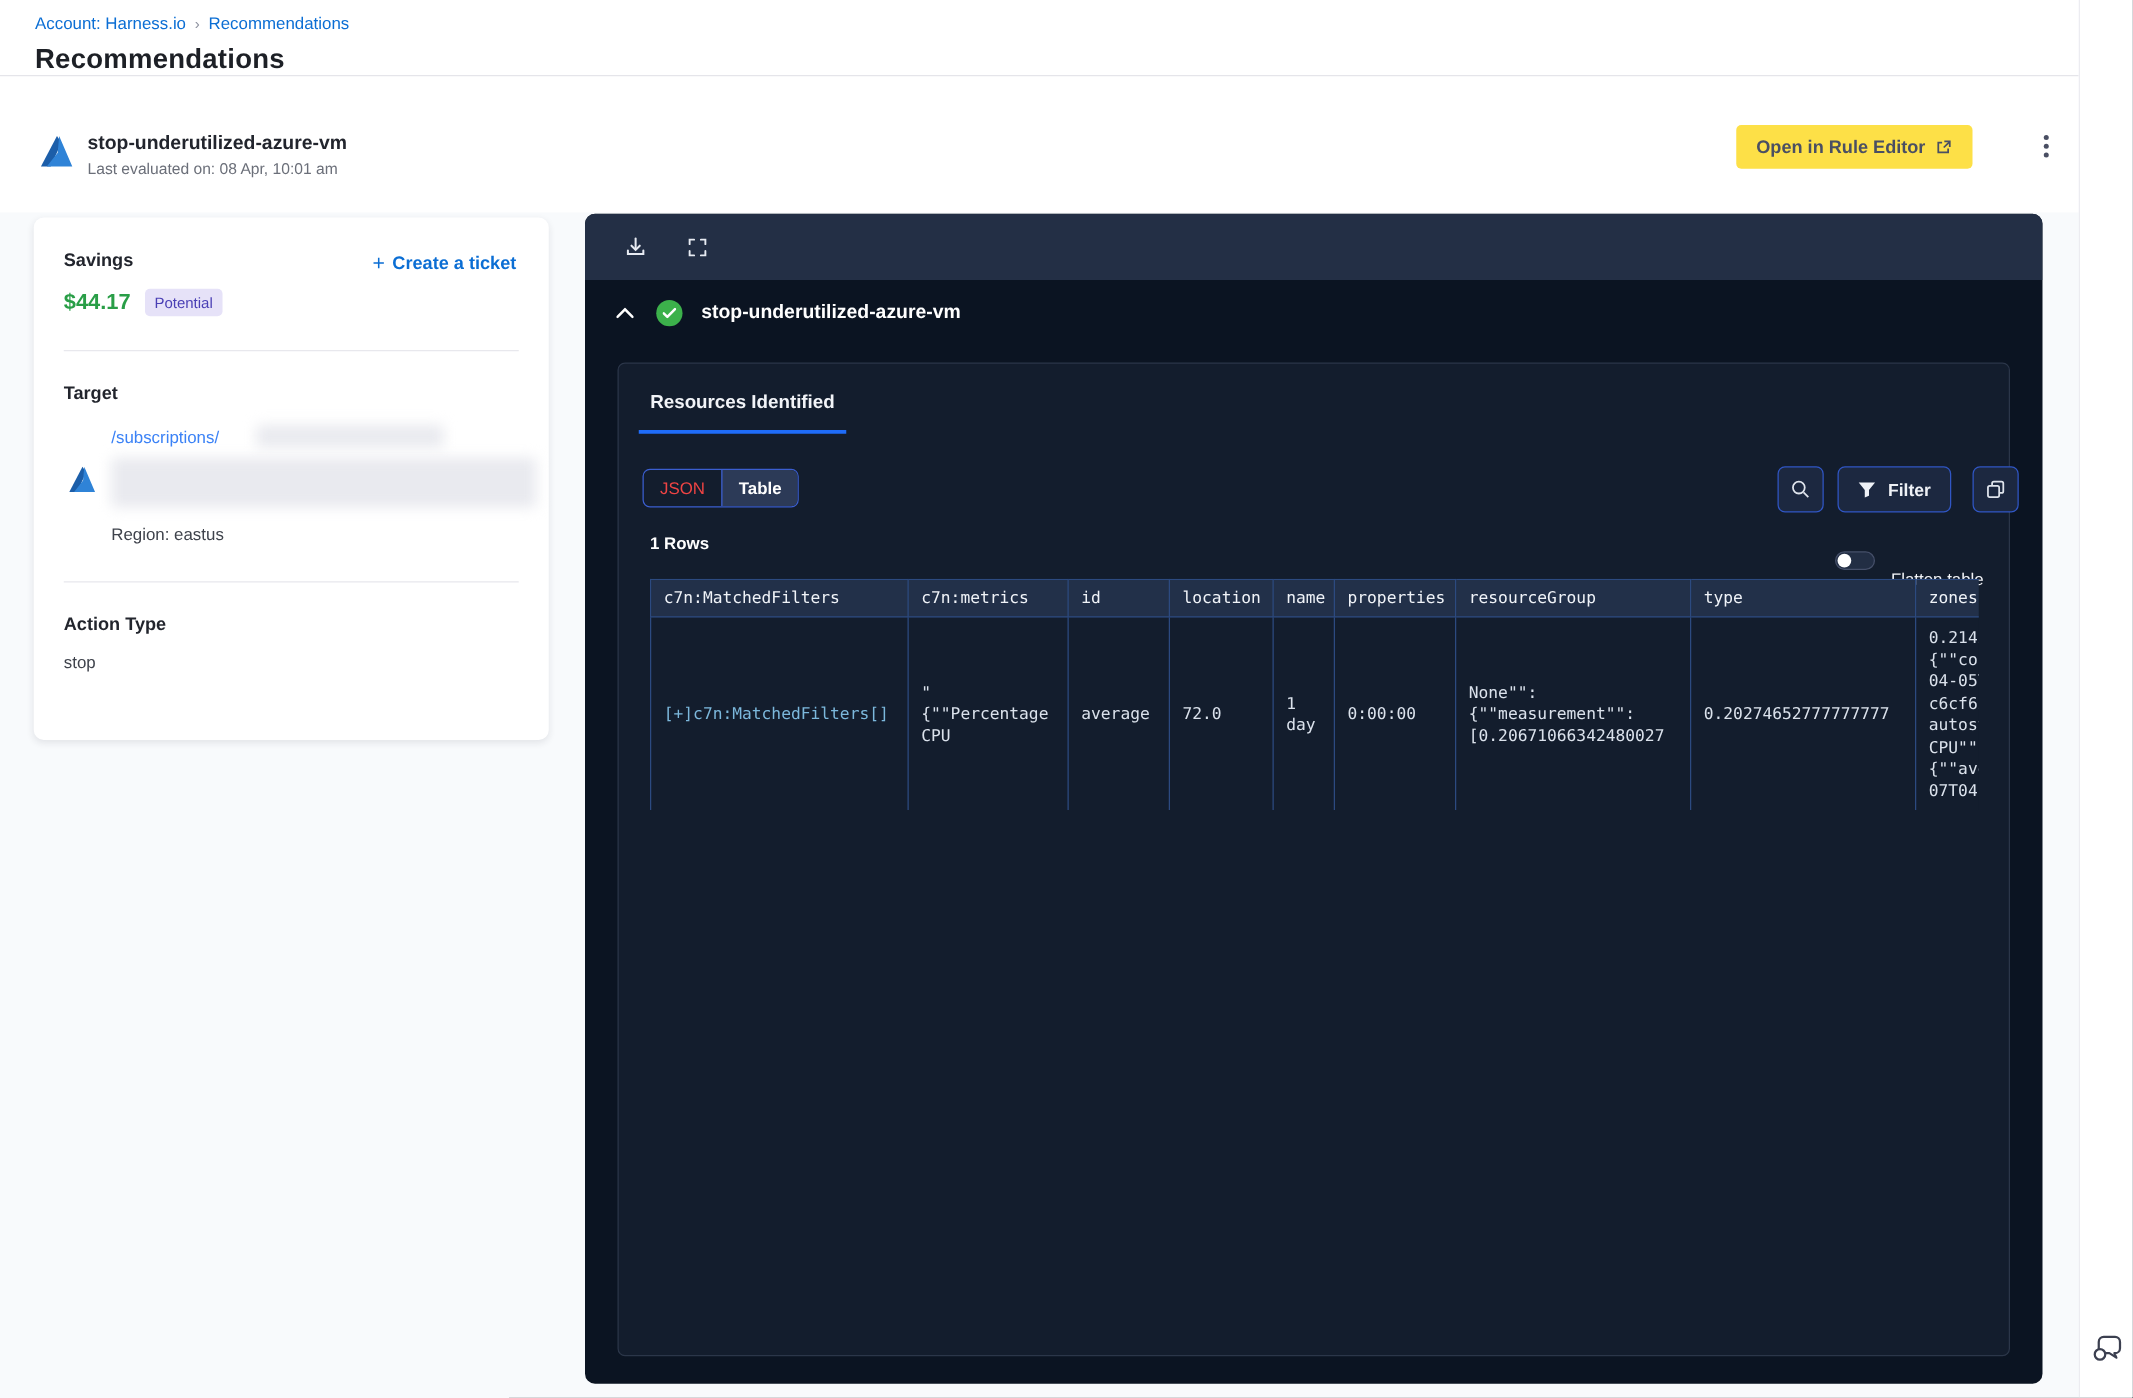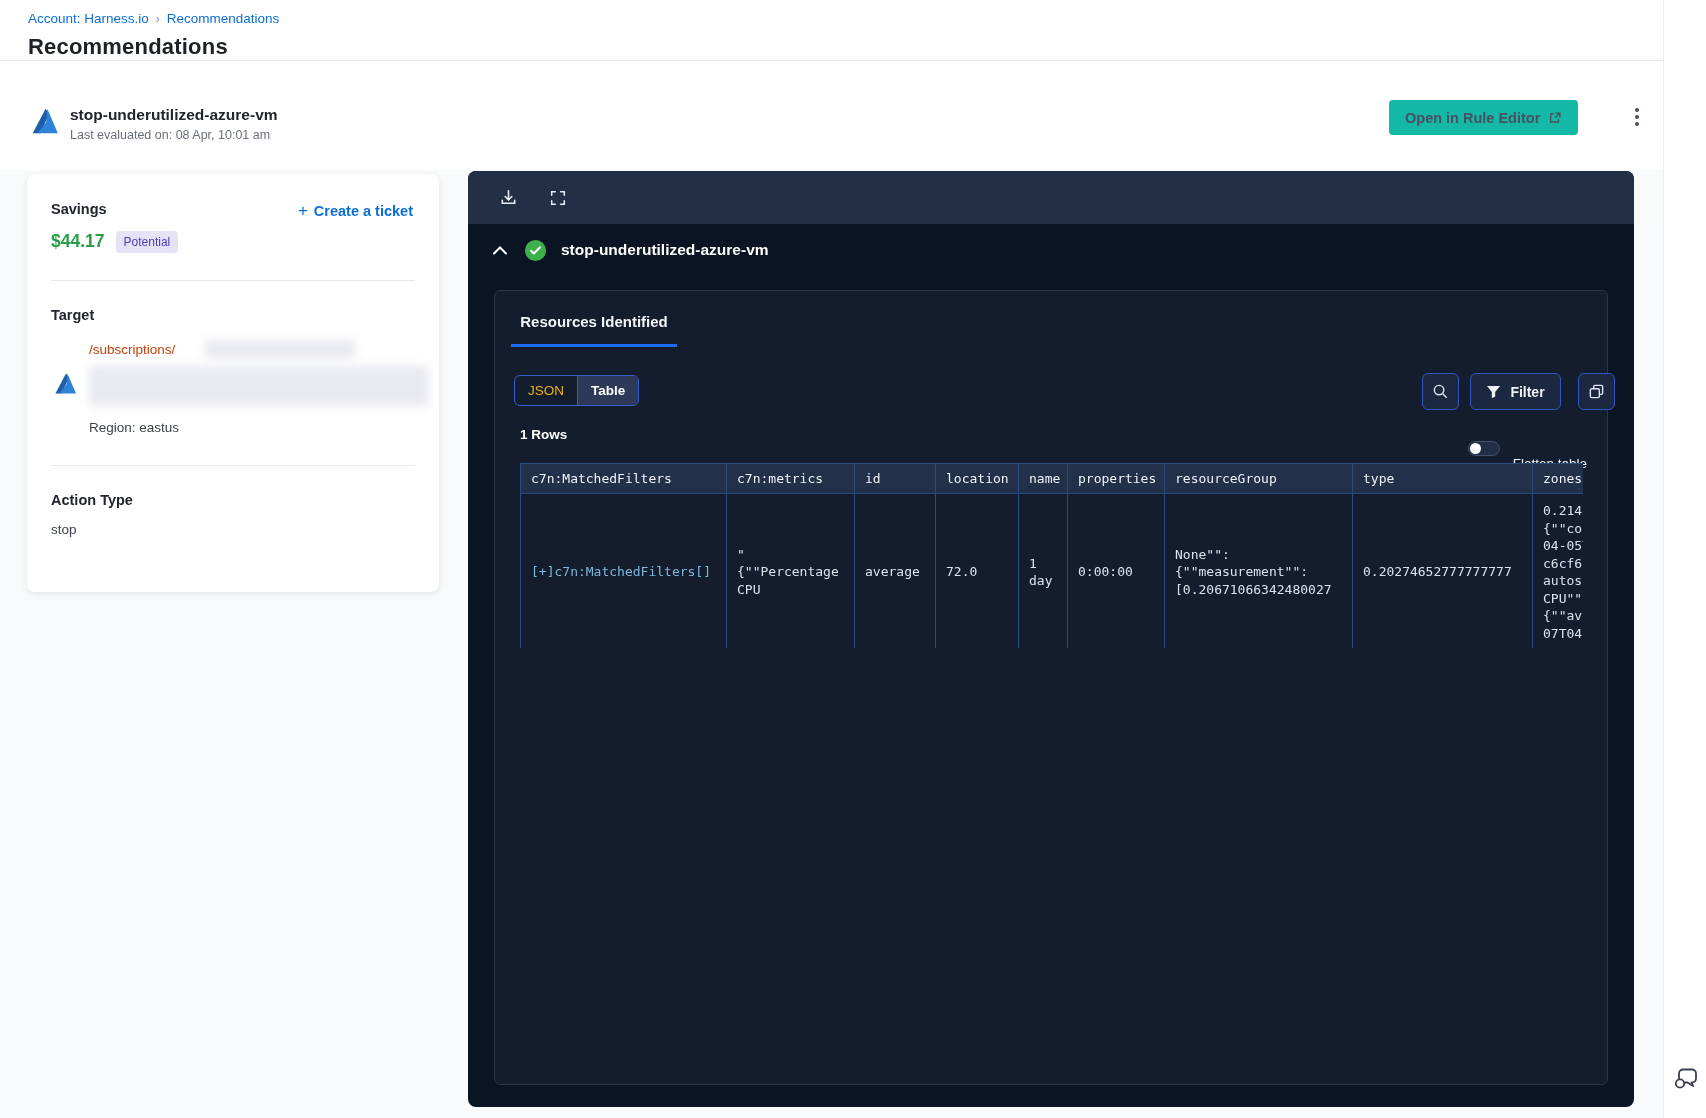--- a/index.html
+++ b/index.html
@@ -12,40 +12,40 @@
   .breadcrumb { position:absolute; left:28px; top:11px; font-size:13.5px; color:#0b6ed4; display:flex; gap:7px; align-items:center; }
   .breadcrumb a { color:#0b6ed4; text-decoration:none; cursor:pointer; }
   .breadcrumb .sep { color:#8f93a0; font-size:12px; }
   .page-title { position:absolute; left:28px; top:34px; font-size:22px; font-weight:700; color:#1d2026; letter-spacing:.2px; }
 
   
   .rule-header { position:absolute; left:0; top:87px; width:1663px; height:83px; background:#ffffff; }
   .azure-logo-lg { position:absolute; left:30px; top:20px; width:30px; height:28px; }
   .rule-name { position:absolute; left:70px; top:19px; font-size:15.5px; font-weight:700; color:#22252d; }
   .rule-sub { position:absolute; left:70px; top:41px; font-size:12.5px; color:#6b6f79; }
-  .open-editor-btn { position:absolute; left:1389px; top:13px; height:35px; padding:0 16px; background:#14b8a6; border:none; border-radius:4px; font-family:"Liberation Sans",sans-serif; font-size:14.5px; font-weight:700; color:#4a4f63; display:flex; align-items:center; gap:8px; cursor:pointer; }
+  .open-editor-btn { position:absolute; left:1389px; top:13px; height:35px; padding:0 16px; background:#fde047; border:none; border-radius:4px; font-family:"Liberation Sans",sans-serif; font-size:14.5px; font-weight:700; color:#4a4f63; display:flex; align-items:center; gap:8px; cursor:pointer; }
   .kebab { position:absolute; left:1621px; top:14px; width:32px; height:32px; display:flex; flex-direction:column; align-items:center; justify-content:center; gap:3px; cursor:pointer; background:none; border:none; }
   .kebab span { width:4px; height:4px; border-radius:50%; background:#4a4f63; }
 
   
   .main-bg { position:absolute; left:0; top:170px; width:1663px; height:948px; background:#f8fafc; }
 
   
   .summary-card { position:absolute; left:27px; top:174px; width:412px; height:418px; background:#ffffff; border-radius:8px; box-shadow:0 2px 6px rgba(35,38,59,.10); }
   .sc-label { font-size:14.5px; font-weight:700; color:#22252d; }
   .savings-label { position:absolute; left:24px; top:27px; }
   .create-ticket { position:absolute; right:26px; top:27px; font-size:14.5px; font-weight:700; color:#0b6ed4; display:flex; align-items:center; gap:6px; cursor:pointer; text-decoration:none; }
   .create-ticket .plus { font-size:17px; font-weight:400; }
   .savings-row { position:absolute; left:24px; top:57px; display:flex; align-items:flex-start; gap:11px; }
   .savings-value { font-size:17.5px; font-weight:700; color:#299e47; }
   .savings-badge { font-size:12px; font-weight:500; color:#4a3fb5; background:#e6e2f8; border-radius:4px; padding:4px 8px; }
   .sc-divider { position:absolute; left:24px; right:24px; height:1px; background:#e8e8ed; }
   .divider-1 { top:106px; } .divider-2 { top:291px; }
   .target-label { position:absolute; left:24px; top:133px; }
-  .target-path { position:absolute; left:62px; top:168px; font-size:13.5px; color:#c2410c;text-align:right; }
+  .target-path { position:absolute; left:62px; top:168px; font-size:13.5px; color:#3b82f6;text-align:right; }
   .redact { background:#e9eaef; filter:blur(5px); border-radius:3px; }
   .redact-inline { position:absolute; left:178px; top:166px; width:150px; height:18px; }
   .redact-block { position:absolute; left:62px; top:192px; width:340px; height:40px; }
   .azure-logo-sm { position:absolute; left:26px; top:198px; width:25px; height:23px; }
   .region-text { position:absolute; left:62px; top:246px; font-size:13.5px; color:#3f434c; }
   .action-label { position:absolute; left:24px; top:318px; }
   .action-value { position:absolute; left:24px; top:348px; font-size:13.5px; color:#3f434c; }
 
   
   .dark-panel { position:absolute; left:468px; top:171px; width:1166px; height:936px; background:#0b1422; border-radius:8px; overflow:hidden; }
@@ -53,21 +53,21 @@
   .tool-icon-btn { width:30px; height:30px; display:flex; align-items:center; justify-content:center; background:none; border:none; cursor:pointer; }
   .panel-title-row { position:absolute; left:0; top:53px; width:100%; height:52px; display:flex; align-items:center; gap:15px; padding-left:22px; }
   .panel-title { font-size:15.5px; font-weight:700; color:#ffffff; }
   .check-badge { width:21px; height:21px; border-radius:50%; background:#3cb14b; display:flex; align-items:center; justify-content:center; }
 
   .inner-card { position:absolute; left:26px; top:119px; width:1114px; height:795px; background:#131d2d; border:1px solid #2b3649; border-radius:6px; }
   .tab-item { position:absolute; left:16px; top:22px; width:166px; text-align:center; padding-bottom:14px; font-size:15px; font-weight:700; color:#f2f4f8; border-bottom:3px solid #1f6cf9; cursor:pointer; }
 
   .controls-row { position:absolute; left:0; top:82px; width:100%; height:38px; }
   .seg-control { position:absolute; left:19px; top:2px; display:flex; border:1px solid #3b5ecf; border-radius:6px; overflow:hidden; }
-  .seg { padding:7px 13px; font-size:13.5px; color:#eab308; background:transparent; border:none; cursor:pointer; font-family:"Liberation Sans",sans-serif; }
+  .seg { padding:7px 13px; font-size:13.5px; color:#ef4444; background:transparent; border:none; cursor:pointer; font-family:"Liberation Sans",sans-serif; }
   .seg.active { color:#ffffff; font-weight:700; background:#2c3a57; border-left:1px solid #3b5ecf; }
   .icon-btn { position:absolute; top:0; width:37px; height:37px; background:#1c2840; border:1px solid #3056c4; border-radius:6px; display:flex; align-items:center; justify-content:center; cursor:pointer; }
   .search-btn { left:927px; }
   .filter-btn { left:975px; width:91px; gap:9px; font-size:14px; font-weight:700; color:#eef1f6; font-family:"Liberation Sans",sans-serif; }
   .copy-btn { left:1083px; }
 
   .rows-row { position:absolute; left:0; top:133px; width:100%; height:24px; }
   .rows-count { position:absolute; left:25px; top:3px; font-size:13.5px; font-weight:700; color:#ffffff; }
   .flatten-group { position:absolute; right:20px; top:2px; display:flex; align-items:center; gap:13px; }
   .toggle { width:32px; height:15px; border-radius:8px; background:#222e44; border:1px solid #46506a; position:relative; cursor:pointer; }

